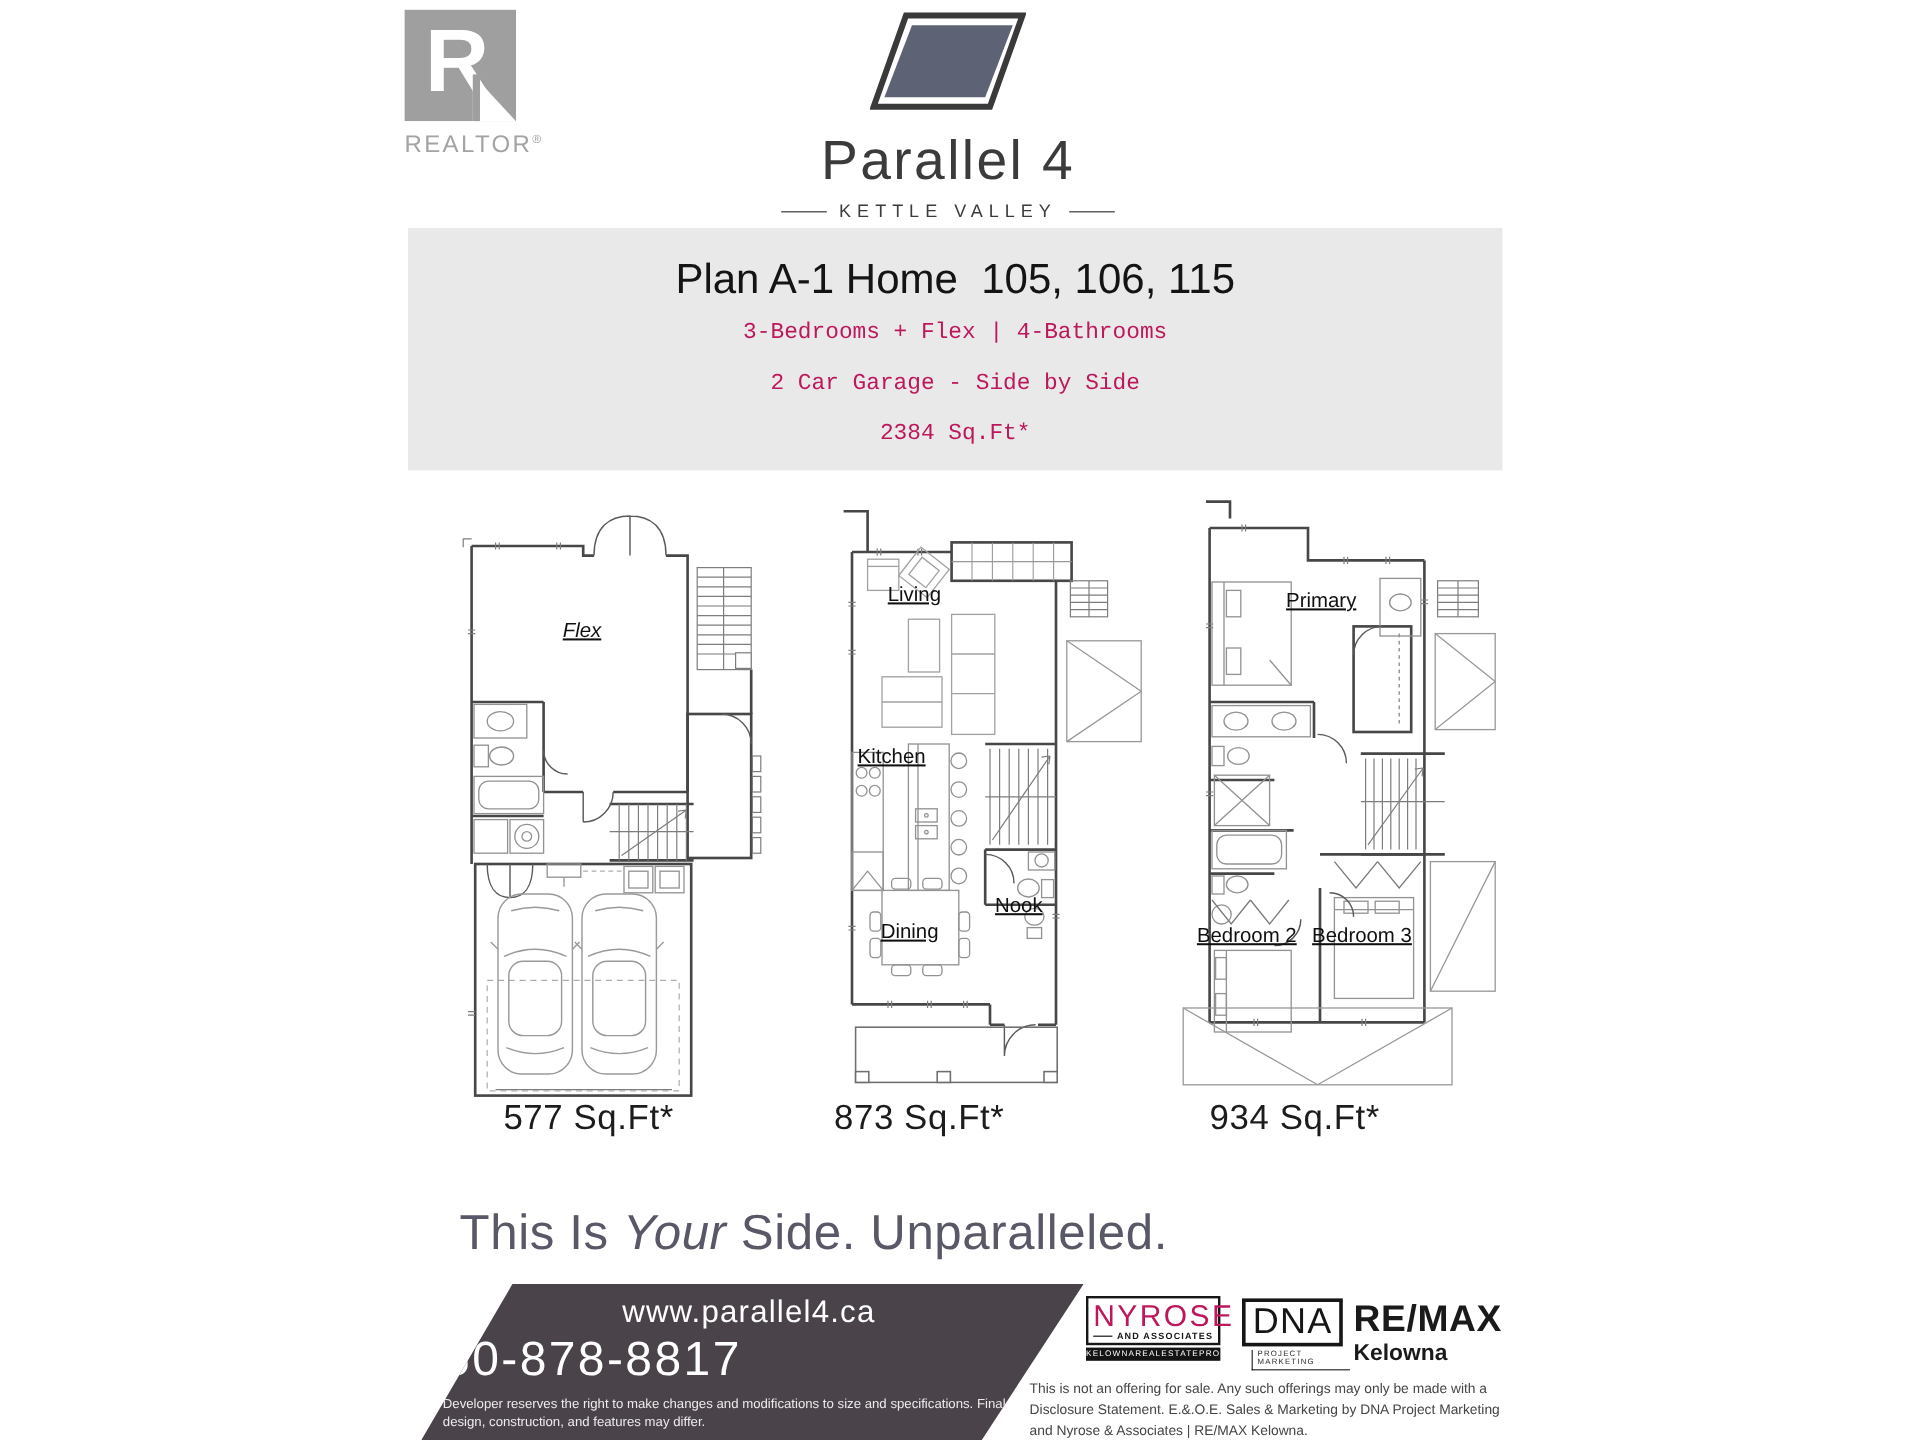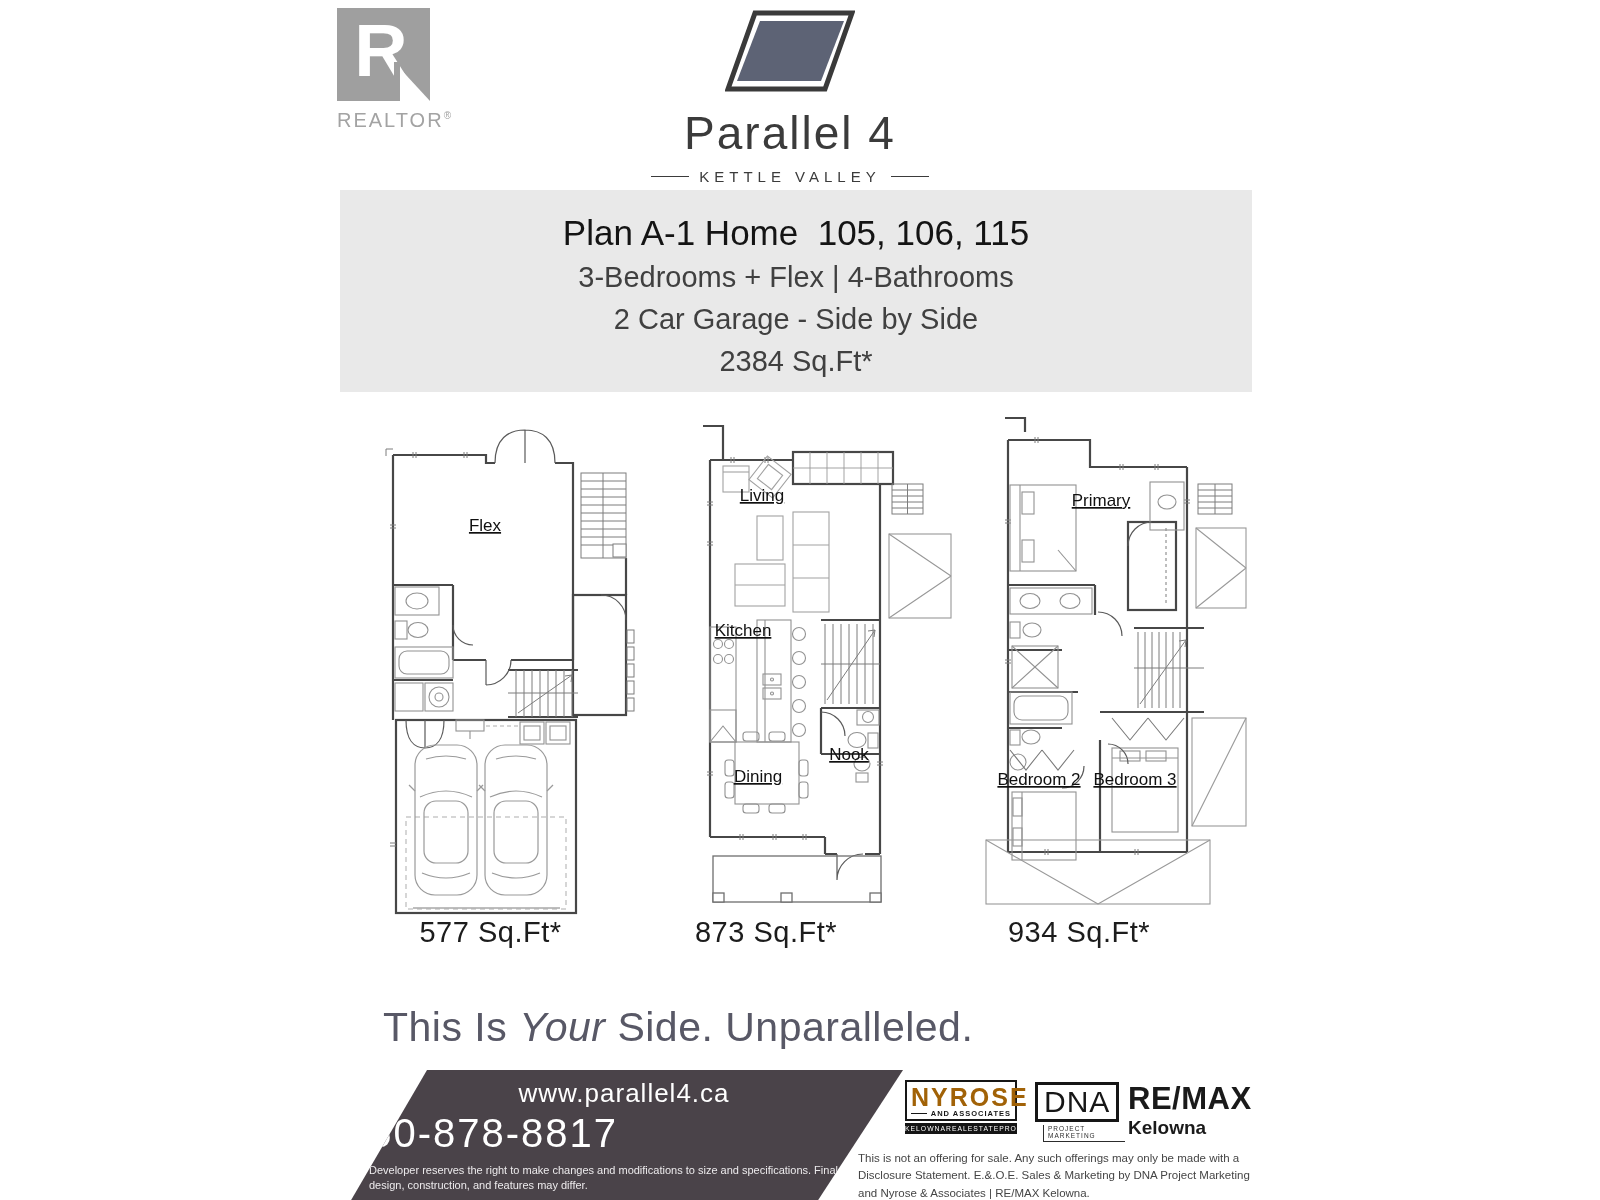--- a/index.html
+++ b/index.html
@@ -14,21 +14,21 @@
   
   .brand { position:absolute; left:640px; top:10px; width:300px; display:flex; flex-direction:column; align-items:center; }
   .brand-title { margin-top:14px; font-size:46px; letter-spacing:2px; color:#3b3b3b; }
   .brand-sub { margin-top:8px; display:flex; align-items:center; gap:10px; color:#3b3b3b; }
   .brand-sub .rule { width:38px; height:0; border-top:1.5px solid #3b3b3b; }
   .brand-sub .loc { font-size:15px; letter-spacing:5px; }
 
   
   .plan-banner { position:absolute; left:340px; top:190px; width:912px; height:202px; background:#e9e9e9; text-align:center; padding-top:20px; }
   .plan-banner .title { font-size:35px; color:#141414; white-space:pre; }
-  .plan-banner .line { font-size:29px; color:#404040; line-height:42px; white-space:pre; }
+  .plan-banner .line { font-size:19px; color:#be185d; line-height:42px; white-space:pre;font-family:Liberation Mono, monospace; }
   .plan-banner .title { line-height:46px; }
 
   
   .fp { position:absolute; }
   .fp svg { display:block; }
   .caption { position:absolute; top:916px; font-size:29px; color:#1c1c1c; text-align:center; letter-spacing:0.5px; }
   #cap1 { left:348px; width:285px; }
   #cap2 { left:621px; width:290px; }
   #cap3 { left:929px; width:300px; }
 
@@ -39,21 +39,21 @@
   
   .footer-banner { position:absolute; left:345px; top:1070px; width:558px; height:130px;
     background:#4a4349; clip-path:polygon(14.7% 0, 100% 0, 84.8% 100%, 1.1% 100%); color:#fff; }
   .footer-banner .web { margin-top:8px; text-align:center; font-size:26px; letter-spacing:1px; }
   .footer-banner .phone { margin-top:2px; font-size:40px; letter-spacing:2px; }
   .footer-banner .dev { margin:7px 0 0 24px; width:478px; font-size:11px; line-height:1.35; color:#eceaec; }
 
   
   .nyrose { position:absolute; left:905px; top:1080px; width:112px; }
   .nyrose .box { border:2.5px solid #161616; padding:2px 4px 0 4px; text-align:center; }
-  .nyrose .name { font-size:25px; font-weight:bold; letter-spacing:2px; color:#a16207; line-height:26px; }
+  .nyrose .name { font-size:25px; font-weight:normal; letter-spacing:2px; color:#be185d; line-height:26px; }
   .nyrose .assoc { display:flex; align-items:center; justify-content:space-between; gap:4px; margin-top:-1px; padding-bottom:1px;font-weight:bold; }
   .nyrose .assoc .ln { flex:1; border-top:1px solid #161616; }
   .nyrose .assoc .tx { font-size:7.5px; letter-spacing:1px; color:#161616; }
   .nyrose .bar { margin-top:2px; background:#141414; color:#fff; font-size:6.8px; letter-spacing:1px; text-align:center; padding:2px 0; }
 
   .dna { position:absolute; left:1035px; top:1082px; width:90px; }
   .dna .box { border:3px solid #161616; padding:1px 6px; text-align:center; display:inline-block; }
   .dna .name { font-size:30px; font-weight:normal; letter-spacing:1px; color:#161616; line-height:32px; }
   .dna .sub { margin-top:3px; margin-left:8px; font-size:6.5px; letter-spacing:1px; color:#2c2c2c; border-left:1px solid #2c2c2c; border-bottom:1px solid #2c2c2c; padding:0 0 2px 4px; display:inline-block; }
 
@@ -94,21 +94,21 @@
     </div>
   </div>
 
   <div class="plan-banner">
     <div class="title">Plan A-1 Home  105, 106, 115</div>
     <div class="line">3-Bedrooms + Flex | 4-Bathrooms</div>
     <div class="line">2 Car Garage - Side by Side</div>
     <div class="line">2384 Sq.Ft*</div>
   </div>
 
-  <div class="fp" style="left:368px; top:425px;">
+  <div class="fp" style="left:368px; top:425px;font-style:italic;">
     <svg width="285" height="490" viewBox="0 0 285 490">
       <g stroke="#474747" stroke-width="2.2" fill="none">
         <path d="M25,30 L118,30 L118,38 L127,38"></path>
         <path d="M187,38 L205,38 L205,235"></path>
         <path d="M25,30 L25,295"></path>
         <path d="M25,160 L85,160 M85,160 L85,235 M25,255 L85,255"></path>
         <path d="M85,235 L118,235 M143,235 L205,235"></path>
         <rect x="28" y="295" width="180" height="193"></rect>
         <rect x="205" y="170" width="53" height="120"></rect>
         <path d="M140,245 L210,245 M140,292 L210,292"></path>

